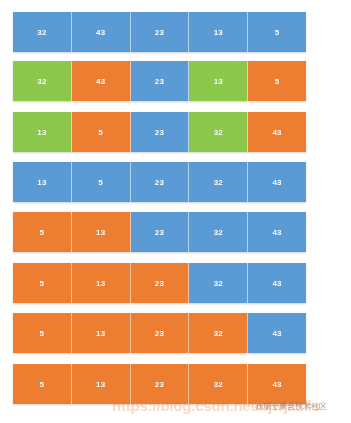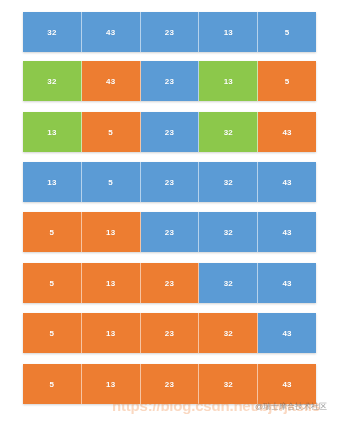--- a/index.html
+++ b/index.html
@@ -18,21 +18,21 @@
 
   #sort-diagram {
     position: relative;
     width: 351px;
     height: 423px;
     box-sizing: border-box;
   }
 
   .sort-row {
     position: absolute;
-    left: 23px;
+    left: 13px;
     width: 293px;
     height: 40px;
     display: flex;
     flex-direction: row;
     box-shadow: 0 1px 2px rgba(0,0,0,0.18);
   }
 
   .sort-cell {
     flex: 1 1 0;
     height: 100%;

